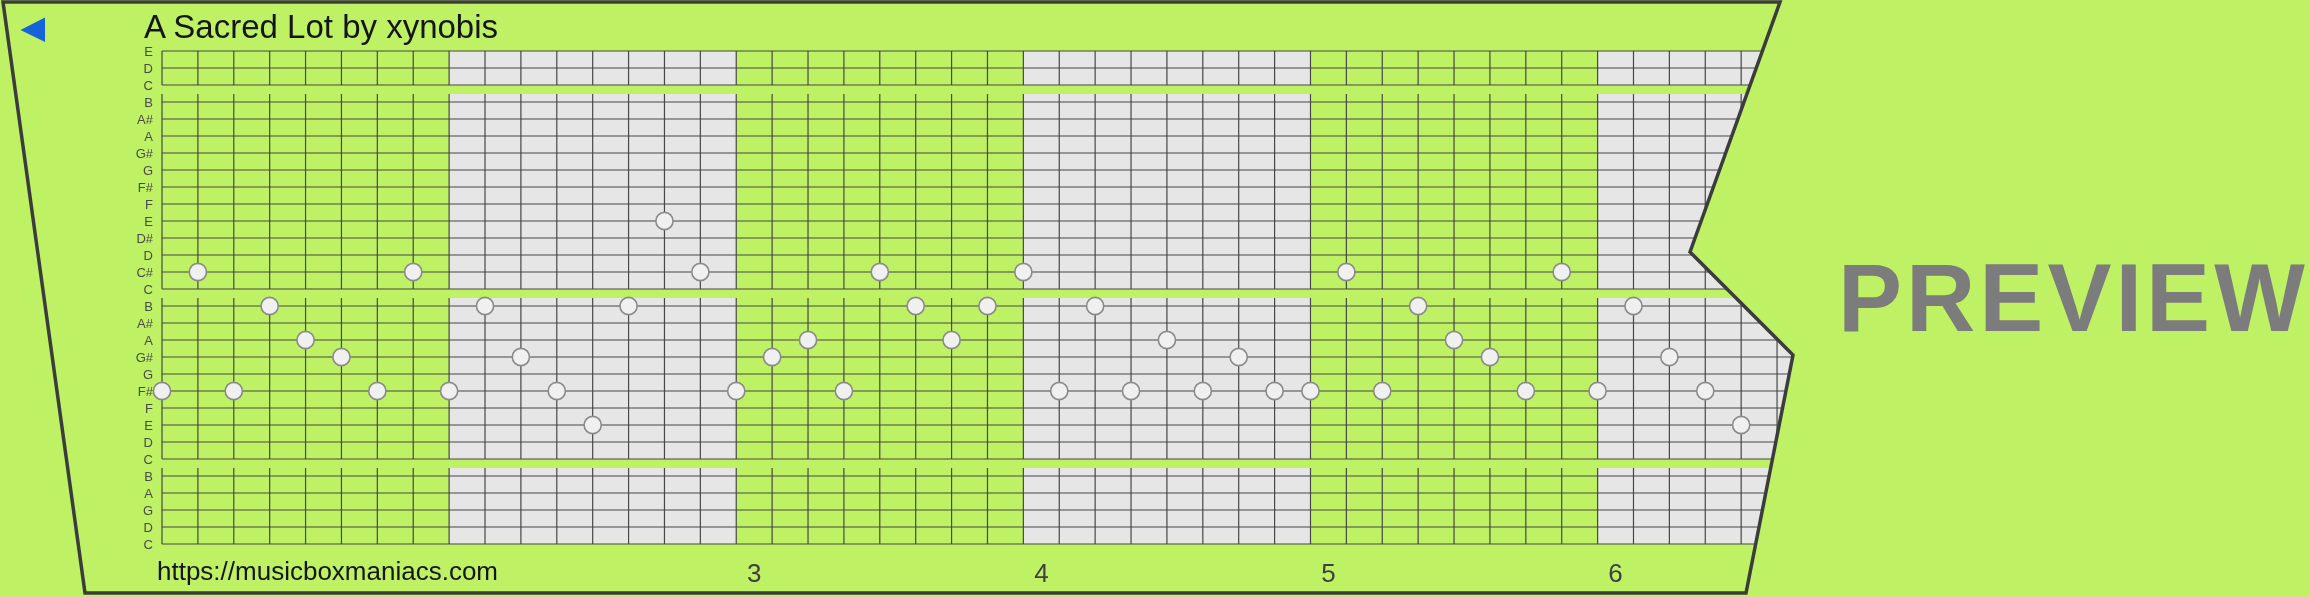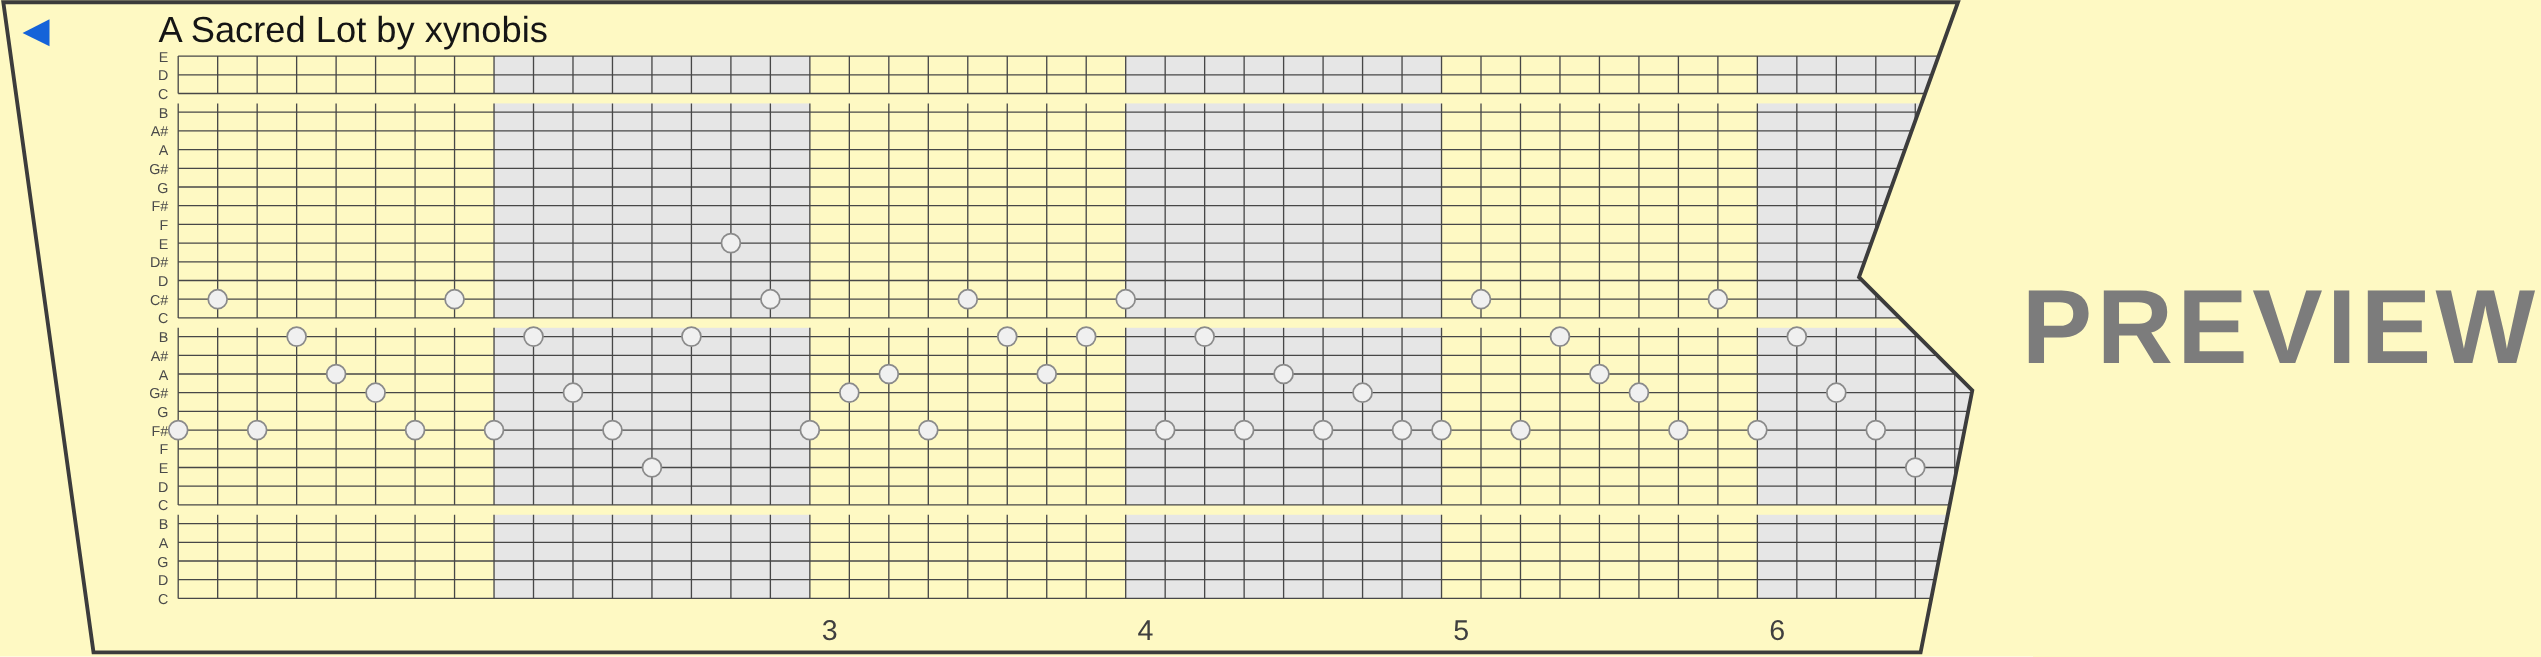--- a/index.html
+++ b/index.html
@@ -1,19 +1,19 @@
 <!DOCTYPE html>
 <html><head>
 <meta charset="utf-8">
 <style>
   html,body{margin:0;padding:0;background:#ffffff;}
   .canvas{
     position:relative;
     width:2310px;height:597px;
-    background:#fef9c3;
+    background:#bef264;
     overflow:hidden;
     font-family:"Liberation Sans", sans-serif;
   }
   .canvas svg{position:absolute;left:0;top:0;}
   .strip-title{
     position:absolute;left:144px;top:10px;
     font-size:33px;line-height:34px;color:#151515;
     white-space:nowrap;
   }
   .note-label{
@@ -353,20 +353,21 @@
       <div class="note-label" style="top: 418.5px;">E</div>
       <div class="note-label" style="top: 435.5px;">D</div>
       <div class="note-label" style="top: 452.5px;">C</div>
       <div class="note-label" style="top: 469.5px;">B</div>
       <div class="note-label" style="top: 486.5px;">A</div>
       <div class="note-label" style="top: 503.5px;">G</div>
       <div class="note-label" style="top: 520.5px;">D</div>
       <div class="note-label" style="top: 537.5px;">C</div>
     </div>
 
+  <div class="site-url">https://musicboxmaniacs.com</div>
 
   <div id="measure-numbers">
       <div class="measure-number" style="left: 754.24px;">3</div>
       <div class="measure-number" style="left: 1041.36px;">4</div>
       <div class="measure-number" style="left: 1328.48px;">5</div>
       <div class="measure-number" style="left: 1615.6px;">6</div>
     </div>
 
   <div class="preview-watermark">PREVIEW</div>
 

